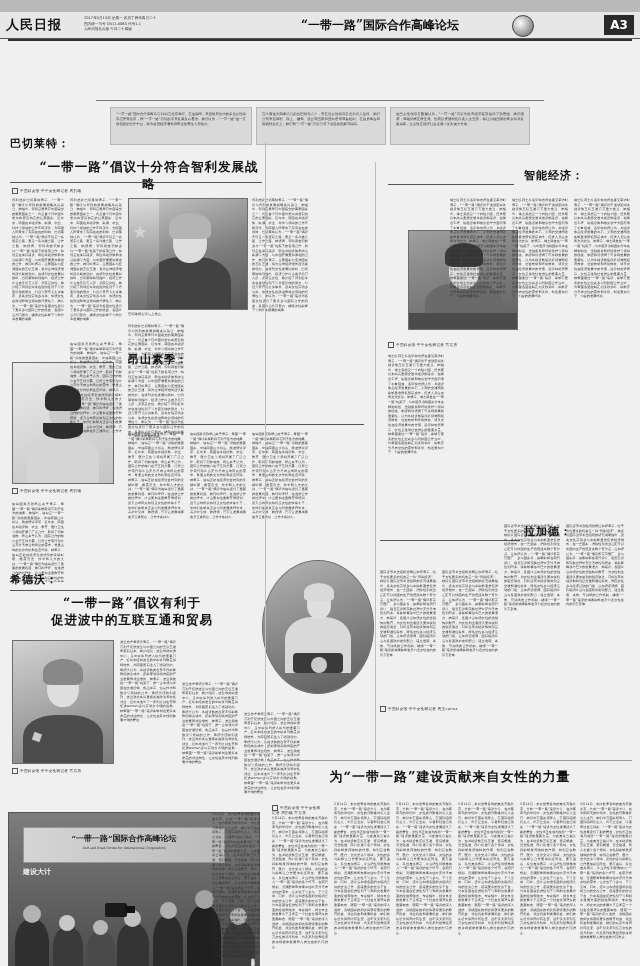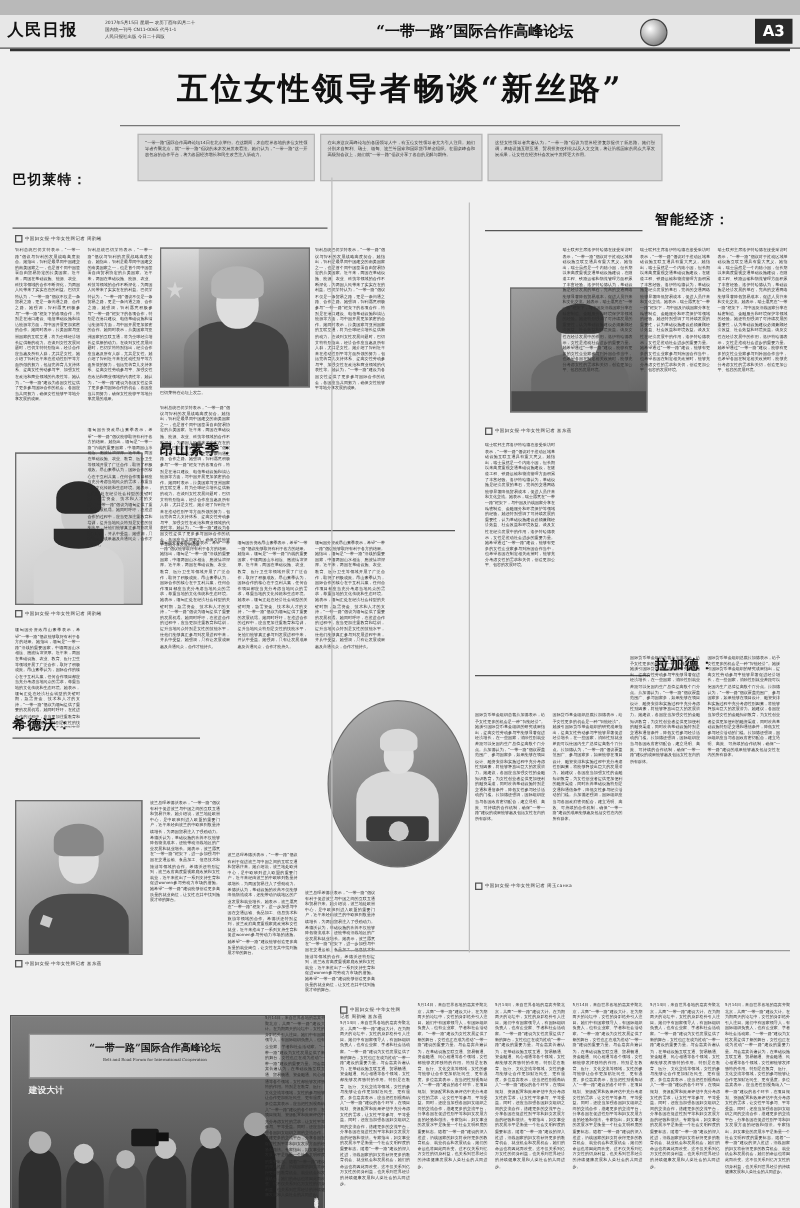--- a/index.html
+++ b/index.html
@@ -133,28 +133,28 @@
       <div>2017年5月15日 星期一  农历丁酉年四月二十</div>
       <div>国内统一刊号 CN11-0065  代号1-1</div>
       <div>人民日报社出版  今日二十四版</div>
     </div>
     <div class="mast-center">“一带一路”国际合作高峰论坛</div>
     <div class="mast-seal"></div>
     <div class="mast-page">A3</div>
   </div>
   <div class="rule-top"></div>
 
-  <div class="headline">五位女性领导者畅谈“新丝路”</div>
   <div class="rule-under-head"></div>
 
   <div class="lede a">“一带一路”国际合作高峰论坛14日在北京举行。在这期间，来自世界各地的多位女性领导者齐聚北京，就“一带一路”倡议的未来发展发表看法。她们认为，“一带一路”这一开放包容的合作平台，将为各国经济增长和民生改善注入新动力。</div>
   <div class="lede b">在出席这次高峰论坛的各国领导人中，有五位女性领导者尤为引人注目。她们分别来自智利、瑞士、缅甸、波兰等国家和国际货币基金组织。在圆桌峰会和高级别会议上，她们就“一带一路”倡议分享了各自的见解与期待。</div>
   <div class="lede c">这些女性领导者普遍认为，“一带一路”倡议为世界经济复苏提供了新思路。她们强调，基础设施互联互通、贸易投资便利化以及人文交流，将让沿线国家的民众共享发展成果，让女性在经济社会发展中发挥更大作用。</div>
 
   <div class="sec-label" style="left:10px;top:124px;">巴切莱特：</div>
+  <div class="sec-title" style="left:34px;top:146px;width:230px;text-align:center;">“一带一路”倡议十分符合智利发展战略</div>
   <div class="sec-rule" style="left:10px;top:170px;width:252px;"></div>
   <div class="byline" style="left:12px;top:176px;">
     <span class="box"></span><span>中国妇女报·中华女性网记者 周韵曦</span>
   </div>
 
   <div class="col" style="left:12px;top:186px;width:52px;height:320px;">智利总统巴切莱特表示，“一带一路”倡议与智利的发展战略高度契合。她指出，智利是最早同中国建交的南美国家之一，也是首个同中国签署自由贸易协定的拉美国家。近年来，两国在基础设施、能源、农业、科技等领域的合作不断深化，为两国人民带来了实实在在的利益。巴切莱特认为，“一带一路”倡议不仅是一条贸易之路，更是一条沟通之路、合作之路。她强调，智利愿意积极参与“一带一路”框架下的各项合作，特别是在港口建设、电信基础设施和清洁能源等方面，与中国开展更加紧密的合作。她同时表示，拉美国家与亚洲国家的互联互通，将为全球经济增长提供新的动力。在谈到女性发展问题时，巴切莱特特别指出，经济合作应当惠及所有人群，尤其是女性。她介绍了智利近年来在推动性别平等方面所做的努力，包括完善育儿支持体系、提高女性劳动参与率、加强女性在政治和商业领域的代表性等。她认为，“一带一路”建设为各国女性提供了更多参与国际合作的机会，各国应当共同努力，确保女性能够平等地分享发展的成果。</div>
   <div class="col" style="left:70px;top:186px;width:52px;height:130px;">智利总统巴切莱特表示，“一带一路”倡议与智利的发展战略高度契合。她指出，智利是最早同中国建交的南美国家之一，也是首个同中国签署自由贸易协定的拉美国家。近年来，两国在基础设施、能源、农业、科技等领域的合作不断深化，为两国人民带来了实实在在的利益。巴切莱特认为，“一带一路”倡议不仅是一条贸易之路，更是一条沟通之路、合作之路。她强调，智利愿意积极参与“一带一路”框架下的各项合作，特别是在港口建设、电信基础设施和清洁能源等方面，与中国开展更加紧密的合作。她同时表示，拉美国家与亚洲国家的互联互通，将为全球经济增长提供新的动力。在谈到女性发展问题时，巴切莱特特别指出，经济合作应当惠及所有人群，尤其是女性。她介绍了智利近年来在推动性别平等方面所做的努力，包括完善育儿支持体系、提高女性劳动参与率、加强女性在政治和商业领域的代表性等。她认为，“一带一路”建设为各国女性提供了更多参与国际合作的机会，各国应当共同努力，确保女性能够平等地分享发展的成果。</div>
 
   <div class="photo" style="left:128px;top:186px;width:118px;height:110px;">
     <div class="p-bg"></div>
@@ -203,20 +203,22 @@
   <div class="sec-label" style="left:128px;top:340px;">昂山素季：</div>
   <div class="sec-rule" style="left:128px;top:412px;width:236px;"></div>
 
   <div class="col" style="left:128px;top:420px;width:56px;height:100px;">缅甸国务资政昂山素季表示，希望“一带一路”倡议能够取得有利于各方的结果。她指出，缅甸是“一带一路”沿线的重要国家，中缅两国山水相连、胞波情谊深厚。近年来，两国在基础设施、农业、教育、医疗卫生等领域开展了广泛合作，取得了积极成效。昂山素季认为，国际合作的核心在于互利共赢，任何合作项目都应当充分考虑当地民众的需求，尊重当地的文化传统和生态环境。她表示，缅甸正处在经济社会转型的关键时期，急需资金、技术和人才的支持，“一带一路”倡议为缅甸提供了重要的发展机遇。她同时呼吁，在推进合作的过程中，应当更加注重教育和培训，提升当地民众特别是女性的技能水平，使他们能够真正参与到发展进程中来，并从中受益。她强调，只有让发展成果惠及普通民众，合作才能持久。</div>
   <div class="col" style="left:190px;top:420px;width:56px;height:240px;">缅甸国务资政昂山素季表示，希望“一带一路”倡议能够取得有利于各方的结果。她指出，缅甸是“一带一路”沿线的重要国家，中缅两国山水相连、胞波情谊深厚。近年来，两国在基础设施、农业、教育、医疗卫生等领域开展了广泛合作，取得了积极成效。昂山素季认为，国际合作的核心在于互利共赢，任何合作项目都应当充分考虑当地民众的需求，尊重当地的文化传统和生态环境。她表示，缅甸正处在经济社会转型的关键时期，急需资金、技术和人才的支持，“一带一路”倡议为缅甸提供了重要的发展机遇。她同时呼吁，在推进合作的过程中，应当更加注重教育和培训，提升当地民众特别是女性的技能水平，使他们能够真正参与到发展进程中来，并从中受益。她强调，只有让发展成果惠及普通民众，合作才能持久。</div>
   <div class="col" style="left:252px;top:420px;width:56px;height:100px;">缅甸国务资政昂山素季表示，希望“一带一路”倡议能够取得有利于各方的结果。她指出，缅甸是“一带一路”沿线的重要国家，中缅两国山水相连、胞波情谊深厚。近年来，两国在基础设施、农业、教育、医疗卫生等领域开展了广泛合作，取得了积极成效。昂山素季认为，国际合作的核心在于互利共赢，任何合作项目都应当充分考虑当地民众的需求，尊重当地的文化传统和生态环境。她表示，缅甸正处在经济社会转型的关键时期，急需资金、技术和人才的支持，“一带一路”倡议为缅甸提供了重要的发展机遇。她同时呼吁，在推进合作的过程中，应当更加注重教育和培训，提升当地民众特别是女性的技能水平，使他们能够真正参与到发展进程中来，并从中受益。她强调，只有让发展成果惠及普通民众，合作才能持久。</div>
   <div class="col" style="left:12px;top:490px;width:52px;height:80px;">缅甸国务资政昂山素季表示，希望“一带一路”倡议能够取得有利于各方的结果。她指出，缅甸是“一带一路”沿线的重要国家，中缅两国山水相连、胞波情谊深厚。近年来，两国在基础设施、农业、教育、医疗卫生等领域开展了广泛合作，取得了积极成效。昂山素季认为，国际合作的核心在于互利共赢，任何合作项目都应当充分考虑当地民众的需求，尊重当地的文化传统和生态环境。她表示，缅甸正处在经济社会转型的关键时期，急需资金、技术和人才的支持，“一带一路”倡议为缅甸提供了重要的发展机遇。她同时呼吁，在推进合作的过程中，应当更加注重教育和培训，提升当地民众特别是女性的技能水平，使他们能够真正参与到发展进程中来，并从中受益。她强调，只有让发展成果惠及普通民众，合作才能持久。</div>
   <div class="col" style="left:70px;top:330px;width:52px;height:240px;">缅甸国务资政昂山素季表示，希望“一带一路”倡议能够取得有利于各方的结果。她指出，缅甸是“一带一路”沿线的重要国家，中缅两国山水相连、胞波情谊深厚。近年来，两国在基础设施、农业、教育、医疗卫生等领域开展了广泛合作，取得了积极成效。昂山素季认为，国际合作的核心在于互利共赢，任何合作项目都应当充分考虑当地民众的需求，尊重当地的文化传统和生态环境。她表示，缅甸正处在经济社会转型的关键时期，急需资金、技术和人才的支持，“一带一路”倡议为缅甸提供了重要的发展机遇。她同时呼吁，在推进合作的过程中，应当更加注重教育和培训，提升当地民众特别是女性的技能水平，使他们能够真正参与到发展进程中来，并从中受益。她强调，只有让发展成果惠及普通民众，合作才能持久。</div>
 
   <div class="sec-label" style="left:10px;top:560px;">希德沃：</div>
+  <div class="sec-title" style="left:22px;top:582px;width:220px;text-align:center;white-space:pre-line;">“一带一路”倡议有利于
+促进波中的互联互通和贸易</div>
   <div class="sec-rule" style="left:10px;top:578px;width:150px;"></div>
 
   <div class="photo" style="left:12px;top:628px;width:100px;height:122px;">
     <div class="p-bg" style="background:linear-gradient(160deg,#d5d2cb,#7b7b7b);"></div>
     <div class="p-body" style="left:10px;top:74px;width:80px;height:54px;background:#4c4c4c;"></div>
     <div class="p-head" style="left:34px;top:26px;width:32px;height:40px;"></div>
     <div class="p-hair" style="left:30px;top:18px;width:40px;height:26px;background:#8d887f;"></div>
     <div style="position:absolute;left:20px;top:92px;width:8px;height:8px;background:#cfcac1;transform:rotate(20deg);"></div>
   </div>
   <div class="byline" style="left:12px;top:756px;">
@@ -241,20 +243,21 @@
 
   <div class="col" style="left:380px;top:558px;width:56px;height:130px;">国际货币基金组织总裁拉加德表示，给予女性更多的机会是一种“智能经济”。她援引国际货币基金组织的研究成果指出，提高女性劳动参与率能够显著促进经济增长，在一些国家，消除性别就业差距可以使国内生产总值提高数个百分点。拉加德认为，“一带一路”倡议覆盖范围广、参与国家多，如果能够在项目设计、融资安排和实施过程中充分考虑性别因素，将能够释放出巨大的发展潜力。她建议，各国应当加强女性的金融知识教育，为女性创业者提供更加便利的融资渠道，同时改善基础设施特别是交通和通信条件，降低女性参与经济活动的门槛。拉加德还强调，国际组织应当与各国政府密切配合，建立透明、高效、可持续的合作机制，确保“一带一路”建设的成果能够惠及包括女性在内的所有群体。</div>
   <div class="col" style="left:442px;top:558px;width:56px;height:130px;">国际货币基金组织总裁拉加德表示，给予女性更多的机会是一种“智能经济”。她援引国际货币基金组织的研究成果指出，提高女性劳动参与率能够显著促进经济增长，在一些国家，消除性别就业差距可以使国内生产总值提高数个百分点。拉加德认为，“一带一路”倡议覆盖范围广、参与国家多，如果能够在项目设计、融资安排和实施过程中充分考虑性别因素，将能够释放出巨大的发展潜力。她建议，各国应当加强女性的金融知识教育，为女性创业者提供更加便利的融资渠道，同时改善基础设施特别是交通和通信条件，降低女性参与经济活动的门槛。拉加德还强调，国际组织应当与各国政府密切配合，建立透明、高效、可持续的合作机制，确保“一带一路”建设的成果能够惠及包括女性在内的所有群体。</div>
   <div class="col" style="left:504px;top:512px;width:56px;height:230px;">国际货币基金组织总裁拉加德表示，给予女性更多的机会是一种“智能经济”。她援引国际货币基金组织的研究成果指出，提高女性劳动参与率能够显著促进经济增长，在一些国家，消除性别就业差距可以使国内生产总值提高数个百分点。拉加德认为，“一带一路”倡议覆盖范围广、参与国家多，如果能够在项目设计、融资安排和实施过程中充分考虑性别因素，将能够释放出巨大的发展潜力。她建议，各国应当加强女性的金融知识教育，为女性创业者提供更加便利的融资渠道，同时改善基础设施特别是交通和通信条件，降低女性参与经济活动的门槛。拉加德还强调，国际组织应当与各国政府密切配合，建立透明、高效、可持续的合作机制，确保“一带一路”建设的成果能够惠及包括女性在内的所有群体。</div>
   <div class="col" style="left:566px;top:512px;width:58px;height:230px;">国际货币基金组织总裁拉加德表示，给予女性更多的机会是一种“智能经济”。她援引国际货币基金组织的研究成果指出，提高女性劳动参与率能够显著促进经济增长，在一些国家，消除性别就业差距可以使国内生产总值提高数个百分点。拉加德认为，“一带一路”倡议覆盖范围广、参与国家多，如果能够在项目设计、融资安排和实施过程中充分考虑性别因素，将能够释放出巨大的发展潜力。她建议，各国应当加强女性的金融知识教育，为女性创业者提供更加便利的融资渠道，同时改善基础设施特别是交通和通信条件，降低女性参与经济活动的门槛。拉加德还强调，国际组织应当与各国政府密切配合，建立透明、高效、可持续的合作机制，确保“一带一路”建设的成果能够惠及包括女性在内的所有群体。</div>
   <div class="byline" style="left:380px;top:694px;">
     <span class="box"></span><span>中国妇女报·中华女性网记者 周玉санка</span>
   </div>
 
   <div class="hrule" style="left:268px;top:748px;width:364px;"></div>
+  <div class="sec-title" style="left:268px;top:756px;width:364px;text-align:center;font-size:13px;">为“一带一路”建设贡献来自女性的力量</div>
   <div class="byline" style="left:272px;top:788px;width:90px;white-space:pre-line;line-height:5px;">
     <span class="box"></span><span>中国妇女报·中华女性网
 记者 周韵曦 富东燕</span>
   </div>
 
   <div class="col" style="left:272px;top:804px;width:56px;height:150px;">5月14日，来自世界各地的嘉宾齐聚北京，共商“一带一路”建设大计。在为期两天的论坛中，女性的身影格外引人注目。她们中有国家领导人，有国际组织负责人，也有企业家、学者和社会活动家。“一带一路”建设为女性发展提供了新的舞台，女性也正在成为推动“一带一路”建设的重要力量。与会嘉宾普遍认为，在基础设施互联互通、贸易畅通、资金融通、民心相通等各个领域，女性都能够发挥独特的作用。特别是在教育、医疗、文化交流等领域，女性的参与能够让合作更加贴近民生、更有温度。多位嘉宾表示，应当把性别视角纳入“一带一路”建设的各个环节，在项目规划、资源配置和效果评估中充分考虑女性的需求，让女性平等参与、平等受益。同时，还应当加强各国妇女组织之间的交流合作，搭建更多的交流平台，分享各国在促进性别平等和妇女发展方面的经验和做法。专家指出，妇女事业的发展水平是衡量一个社会文明程度的重要标志。随着“一带一路”建设的深入推进，沿线国家的妇女将获得更多的教育机会、就业机会和发展机会，她们的命运也将因此而改变。这不仅关系到亿万女性的切身利益，也关系到世界经济的持续健康发展和人类社会的共同进步。</div>
   <div class="col" style="left:334px;top:790px;width:56px;height:164px;">5月14日，来自世界各地的嘉宾齐聚北京，共商“一带一路”建设大计。在为期两天的论坛中，女性的身影格外引人注目。她们中有国家领导人，有国际组织负责人，也有企业家、学者和社会活动家。“一带一路”建设为女性发展提供了新的舞台，女性也正在成为推动“一带一路”建设的重要力量。与会嘉宾普遍认为，在基础设施互联互通、贸易畅通、资金融通、民心相通等各个领域，女性都能够发挥独特的作用。特别是在教育、医疗、文化交流等领域，女性的参与能够让合作更加贴近民生、更有温度。多位嘉宾表示，应当把性别视角纳入“一带一路”建设的各个环节，在项目规划、资源配置和效果评估中充分考虑女性的需求，让女性平等参与、平等受益。同时，还应当加强各国妇女组织之间的交流合作，搭建更多的交流平台，分享各国在促进性别平等和妇女发展方面的经验和做法。专家指出，妇女事业的发展水平是衡量一个社会文明程度的重要标志。随着“一带一路”建设的深入推进，沿线国家的妇女将获得更多的教育机会、就业机会和发展机会，她们的命运也将因此而改变。这不仅关系到亿万女性的切身利益，也关系到世界经济的持续健康发展和人类社会的共同进步。</div>
   <div class="col" style="left:396px;top:790px;width:56px;height:164px;">5月14日，来自世界各地的嘉宾齐聚北京，共商“一带一路”建设大计。在为期两天的论坛中，女性的身影格外引人注目。她们中有国家领导人，有国际组织负责人，也有企业家、学者和社会活动家。“一带一路”建设为女性发展提供了新的舞台，女性也正在成为推动“一带一路”建设的重要力量。与会嘉宾普遍认为，在基础设施互联互通、贸易畅通、资金融通、民心相通等各个领域，女性都能够发挥独特的作用。特别是在教育、医疗、文化交流等领域，女性的参与能够让合作更加贴近民生、更有温度。多位嘉宾表示，应当把性别视角纳入“一带一路”建设的各个环节，在项目规划、资源配置和效果评估中充分考虑女性的需求，让女性平等参与、平等受益。同时，还应当加强各国妇女组织之间的交流合作，搭建更多的交流平台，分享各国在促进性别平等和妇女发展方面的经验和做法。专家指出，妇女事业的发展水平是衡量一个社会文明程度的重要标志。随着“一带一路”建设的深入推进，沿线国家的妇女将获得更多的教育机会、就业机会和发展机会，她们的命运也将因此而改变。这不仅关系到亿万女性的切身利益，也关系到世界经济的持续健康发展和人类社会的共同进步。</div>
   <div class="col" style="left:458px;top:790px;width:56px;height:164px;">5月14日，来自世界各地的嘉宾齐聚北京，共商“一带一路”建设大计。在为期两天的论坛中，女性的身影格外引人注目。她们中有国家领导人，有国际组织负责人，也有企业家、学者和社会活动家。“一带一路”建设为女性发展提供了新的舞台，女性也正在成为推动“一带一路”建设的重要力量。与会嘉宾普遍认为，在基础设施互联互通、贸易畅通、资金融通、民心相通等各个领域，女性都能够发挥独特的作用。特别是在教育、医疗、文化交流等领域，女性的参与能够让合作更加贴近民生、更有温度。多位嘉宾表示，应当把性别视角纳入“一带一路”建设的各个环节，在项目规划、资源配置和效果评估中充分考虑女性的需求，让女性平等参与、平等受益。同时，还应当加强各国妇女组织之间的交流合作，搭建更多的交流平台，分享各国在促进性别平等和妇女发展方面的经验和做法。专家指出，妇女事业的发展水平是衡量一个社会文明程度的重要标志。随着“一带一路”建设的深入推进，沿线国家的妇女将获得更多的教育机会、就业机会和发展机会，她们的命运也将因此而改变。这不仅关系到亿万女性的切身利益，也关系到世界经济的持续健康发展和人类社会的共同进步。</div>
   <div class="col" style="left:520px;top:790px;width:56px;height:164px;">5月14日，来自世界各地的嘉宾齐聚北京，共商“一带一路”建设大计。在为期两天的论坛中，女性的身影格外引人注目。她们中有国家领导人，有国际组织负责人，也有企业家、学者和社会活动家。“一带一路”建设为女性发展提供了新的舞台，女性也正在成为推动“一带一路”建设的重要力量。与会嘉宾普遍认为，在基础设施互联互通、贸易畅通、资金融通、民心相通等各个领域，女性都能够发挥独特的作用。特别是在教育、医疗、文化交流等领域，女性的参与能够让合作更加贴近民生、更有温度。多位嘉宾表示，应当把性别视角纳入“一带一路”建设的各个环节，在项目规划、资源配置和效果评估中充分考虑女性的需求，让女性平等参与、平等受益。同时，还应当加强各国妇女组织之间的交流合作，搭建更多的交流平台，分享各国在促进性别平等和妇女发展方面的经验和做法。专家指出，妇女事业的发展水平是衡量一个社会文明程度的重要标志。随着“一带一路”建设的深入推进，沿线国家的妇女将获得更多的教育机会、就业机会和发展机会，她们的命运也将因此而改变。这不仅关系到亿万女性的切身利益，也关系到世界经济的持续健康发展和人类社会的共同进步。</div>

